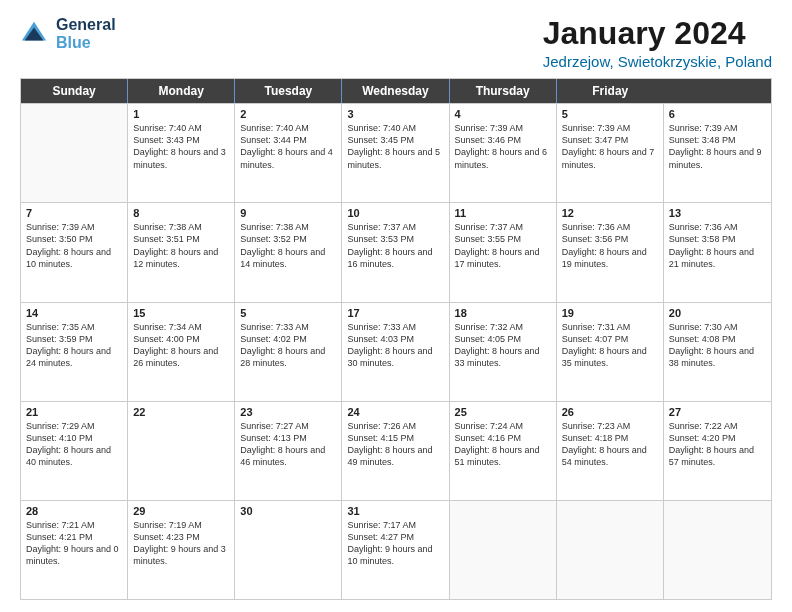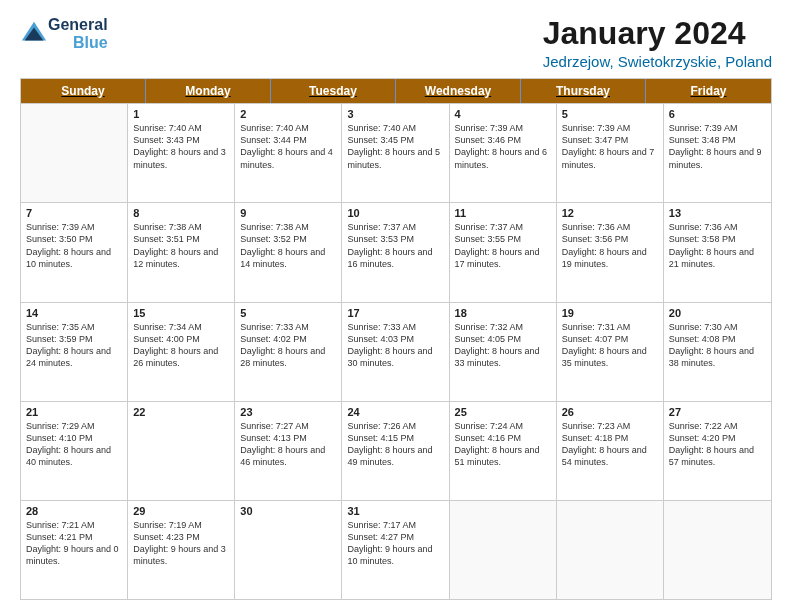--- a/index.html
+++ b/index.html
@@ -19,21 +19,21 @@
     }
     .header {
       display: flex;
       justify-content: space-between;
       align-items: flex-start;
       margin-bottom: 8px;
     }
     .logo {
       display: flex;
       align-items: center;
-      gap: 0;
+      gap: 8px;
     }
     .logo-icon {
       width: 28px;
       height: 28px;
     }
     .title-block {
       text-align: left;
     }
     .main-title {
       font-size: 32px;
@@ -47,23 +47,22 @@
       margin-top: 2px;
     }
     .calendar {
       flex: 1;
       display: flex;
       flex-direction: column;
       border: 1px solid #ccc;
     }
     .cal-header-row {
       display: grid;
-      grid-template-columns: repeat(6, 1fr);
-      background: #a16207;
-      text-decoration: underline;
+      grid-template-columns: repeat(7, 1fr);
+      background: #404040;
     }
     .cal-header-cell {
       color: #fff;
       font-size: 12px;
       font-weight: bold;
       text-align: center;
       padding: 5px 2px;
       border-right: 1px solid #6a8fd0;
     }
     .cal-header-cell:last-child { border-right: none; }
@@ -107,21 +106,21 @@
 
 <div class="page">
   <div class="header">
     <div class="logo">
       <svg class="logo-icon" viewBox="0 0 30 30" xmlns="http://www.w3.org/2000/svg">
         <polygon points="15,2 28,22 2,22" fill="#4a9fd4"></polygon>
         <polygon points="15,8 25,22 5,22" fill="#1a3a5c"></polygon>
       </svg>
       <div>
         <div style="font-size:16px;font-weight:bold;color:#1a3a5c;line-height:1.1;">General</div>
-        <div style="font-size:16px;font-weight:bold;color:#4a9fd4;line-height:1.1;text-align:right;">Blue</div>
+        <div style="font-size:16px;font-weight:bold;color:#4a9fd4;line-height:1.1;">Blue</div>
       </div>
     </div>
     <div class="title-block">
       <div class="main-title">January 2024</div>
       <div class="subtitle">Jedrzejow, Swietokrzyskie, Poland</div>
     </div>
   </div>
 
   <div class="calendar">
     <div class="cal-header-row">

